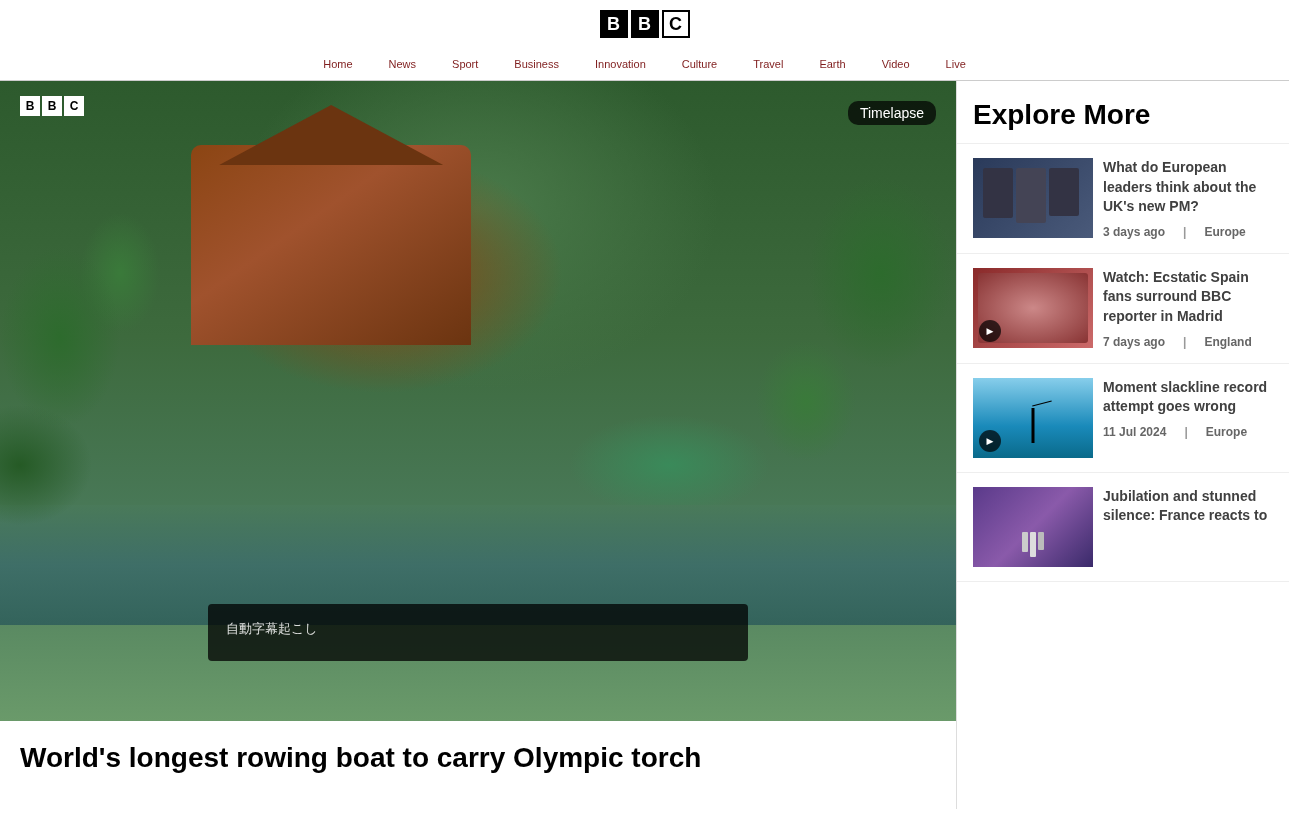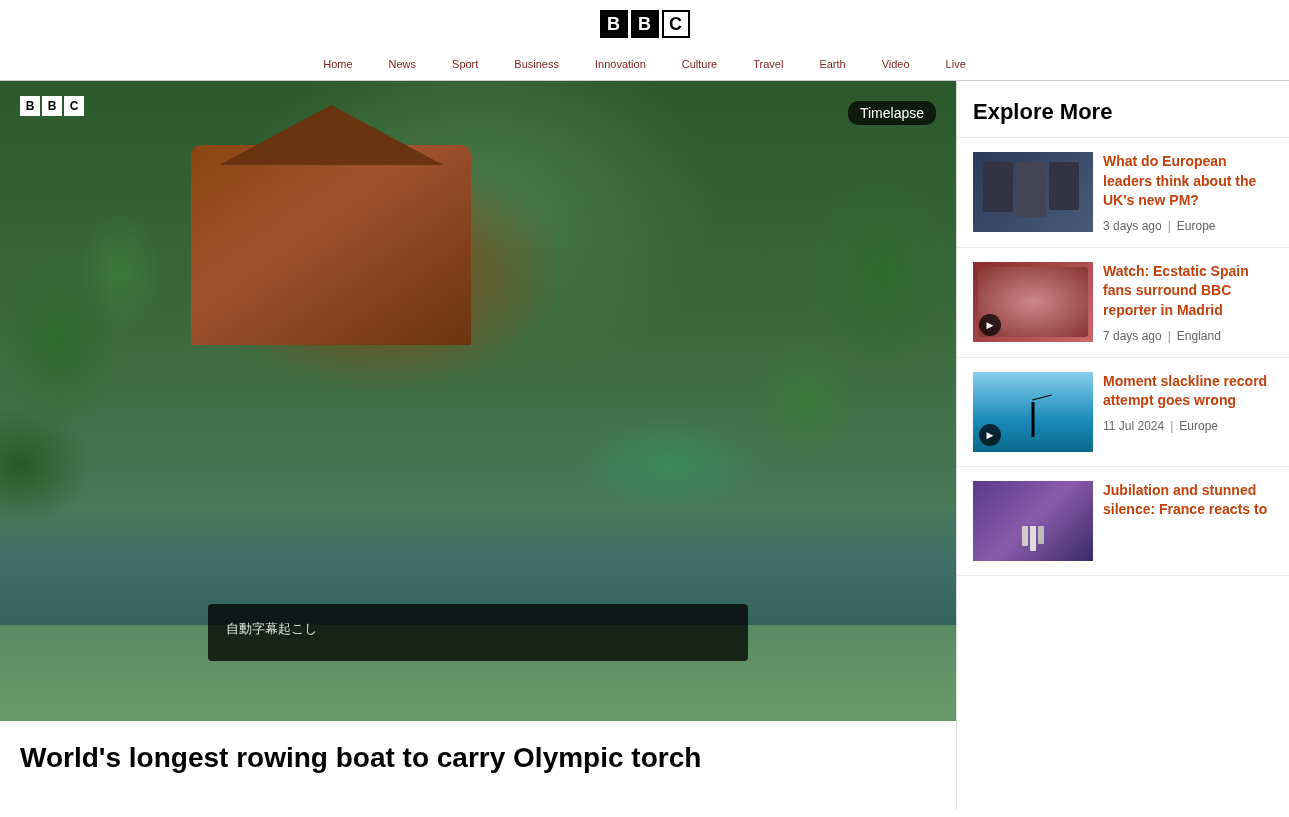--- a/index.html
+++ b/index.html
@@ -194,21 +194,21 @@
 
     
     .sidebar {
       width: 333px;
       background: #fff;
       border-left: 1px solid #ddd;
       overflow-y: auto;
       max-height: 817px;
     }
     .sidebar-header {
-      font-size: 22px;
+      font-size: 28px;
       font-weight: bold;
       padding: 18px 16px 12px 16px;
       border-bottom: 1px solid #eee;
     }
     .sidebar-item {
       display: flex;
       gap: 10px;
       padding: 14px 16px;
       border-bottom: 1px solid #eee;
       cursor: pointer;
@@ -245,28 +245,29 @@
       justify-content: center;
       color: #fff;
       font-size: 9px;
     }
     .sidebar-text { flex: 1; }
     .sidebar-text h3 {
       font-size: 14px;
       font-weight: bold;
       line-height: 1.4;
       margin-bottom: 8px;
-      color: #c2410c;
+      color: #404040;
     }
     .sidebar-meta {
       font-size: 12px;
       color: #666;
       display: flex;
-      gap: 6px;
-      align-items: center;
+      gap: 18px;
+      align-items: center;
+      font-weight: bold;
     }
     .meta-separator { color: #999; }
   </style>
 </head>
 <body>
 
 <div class="header">
   <div class="bbc-logo">
     <div class="box">B</div>
     <div class="box">B</div>

